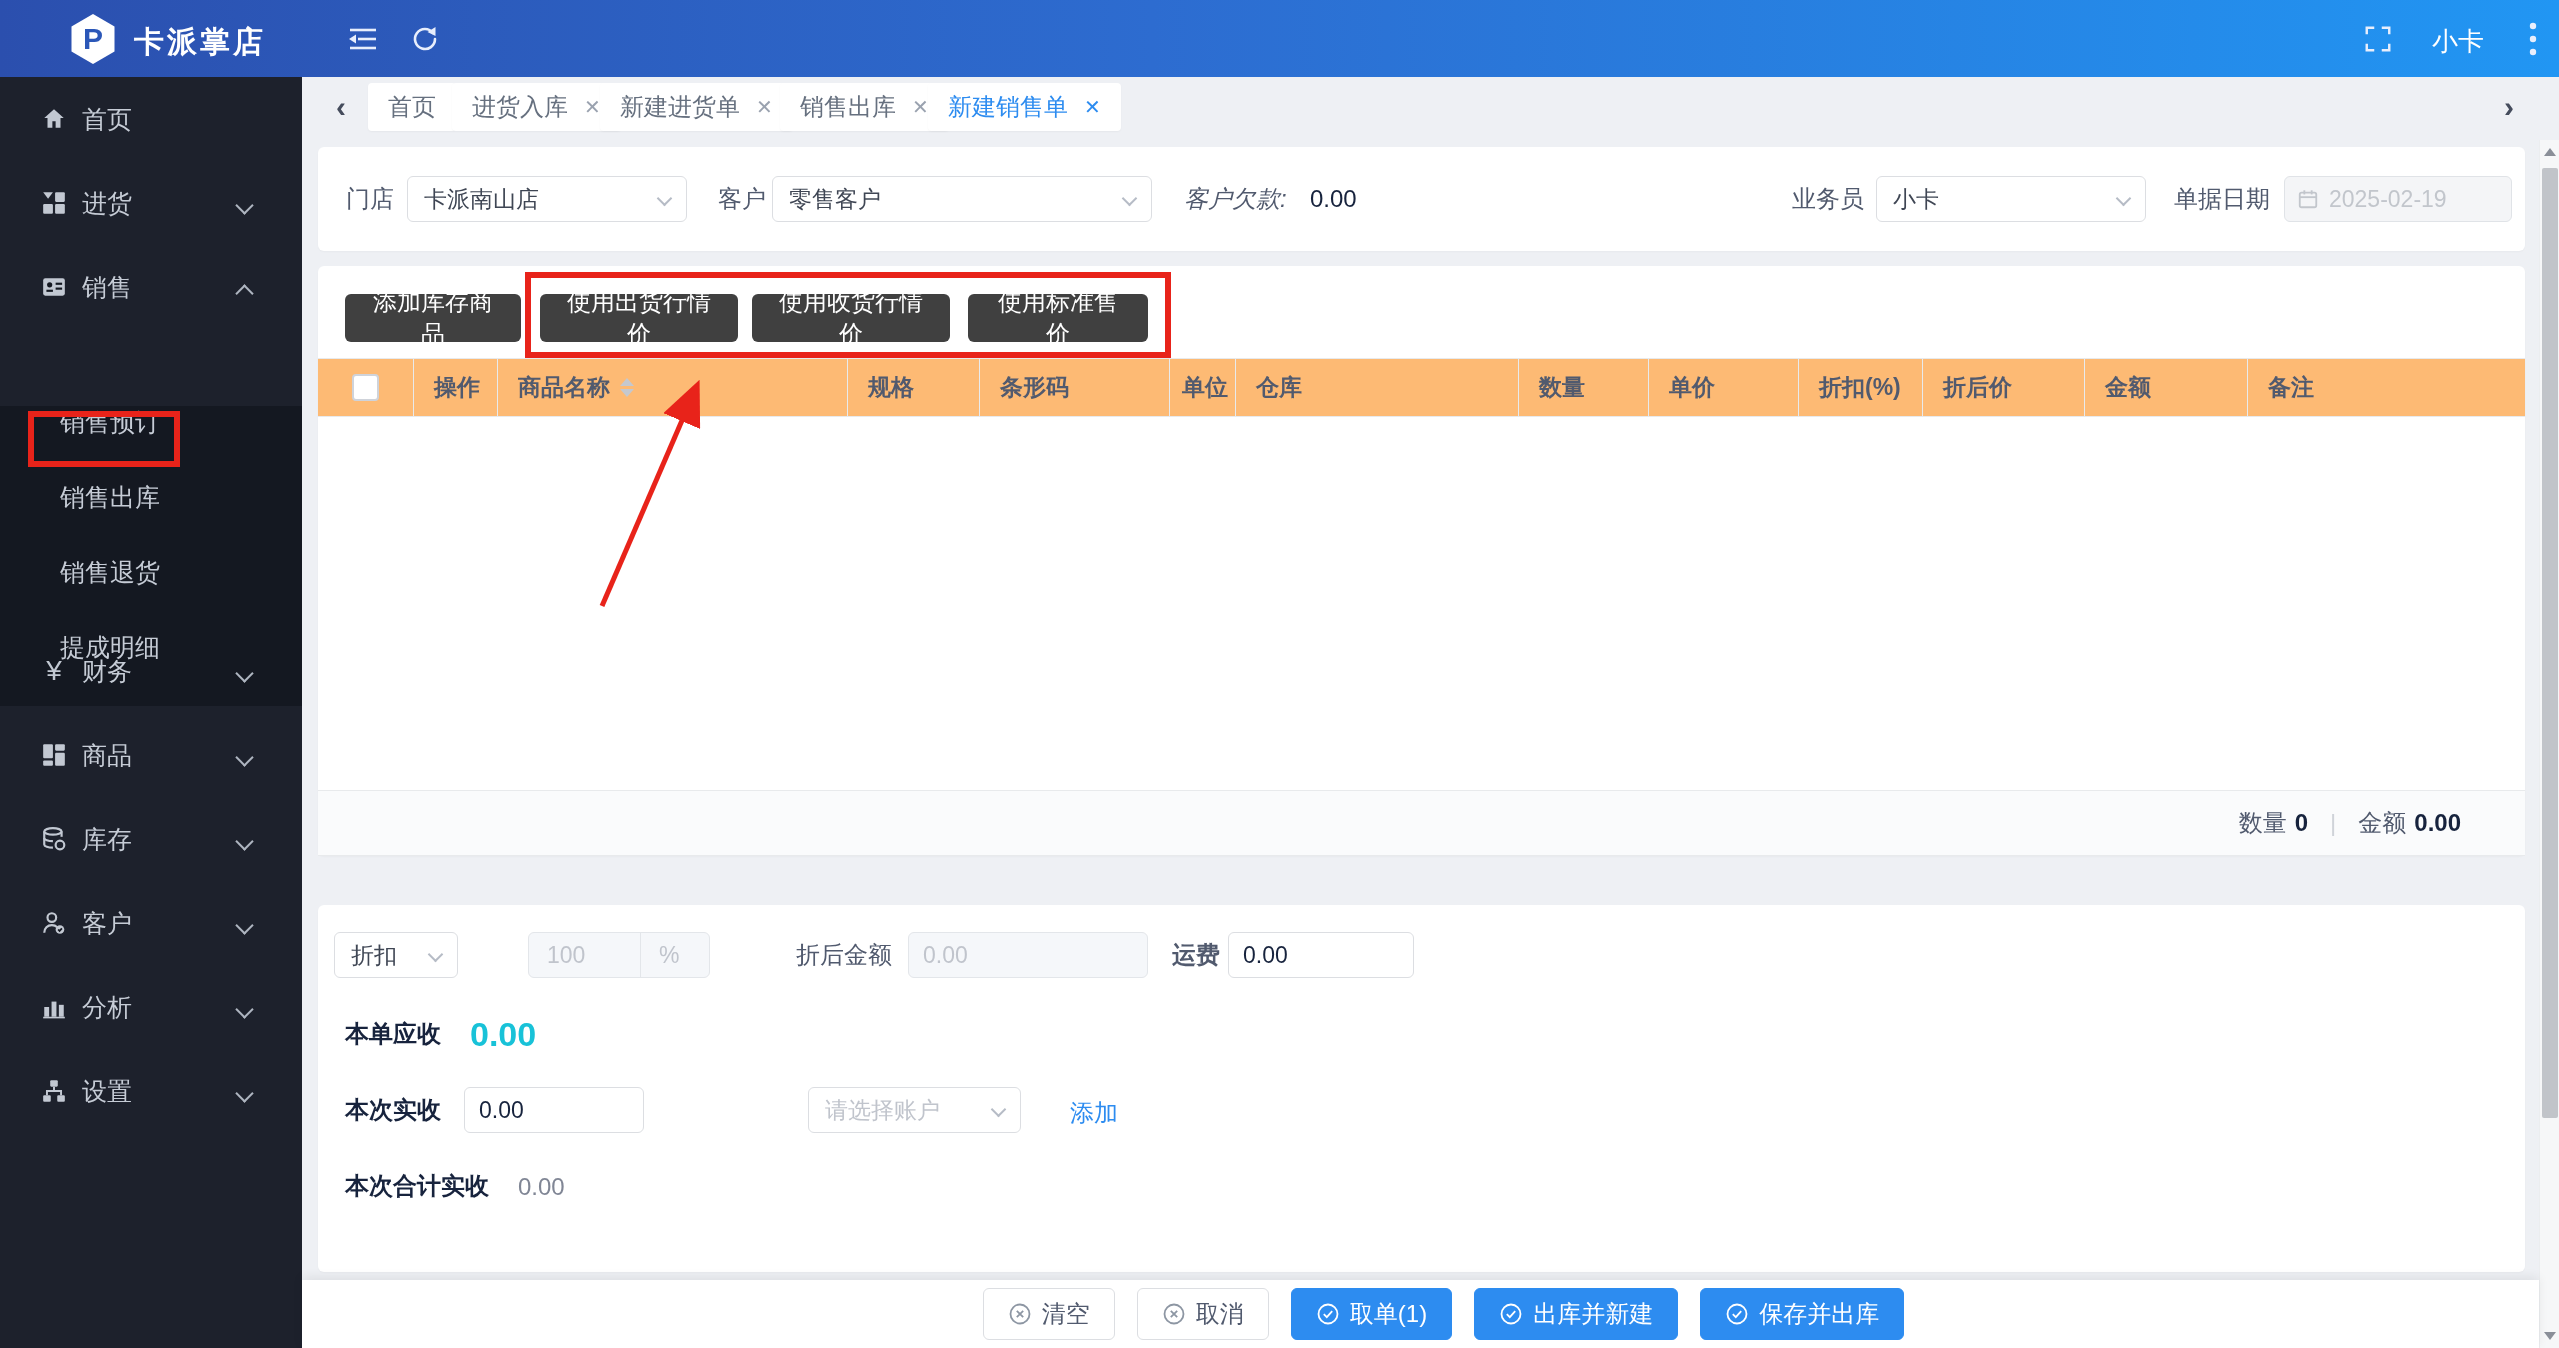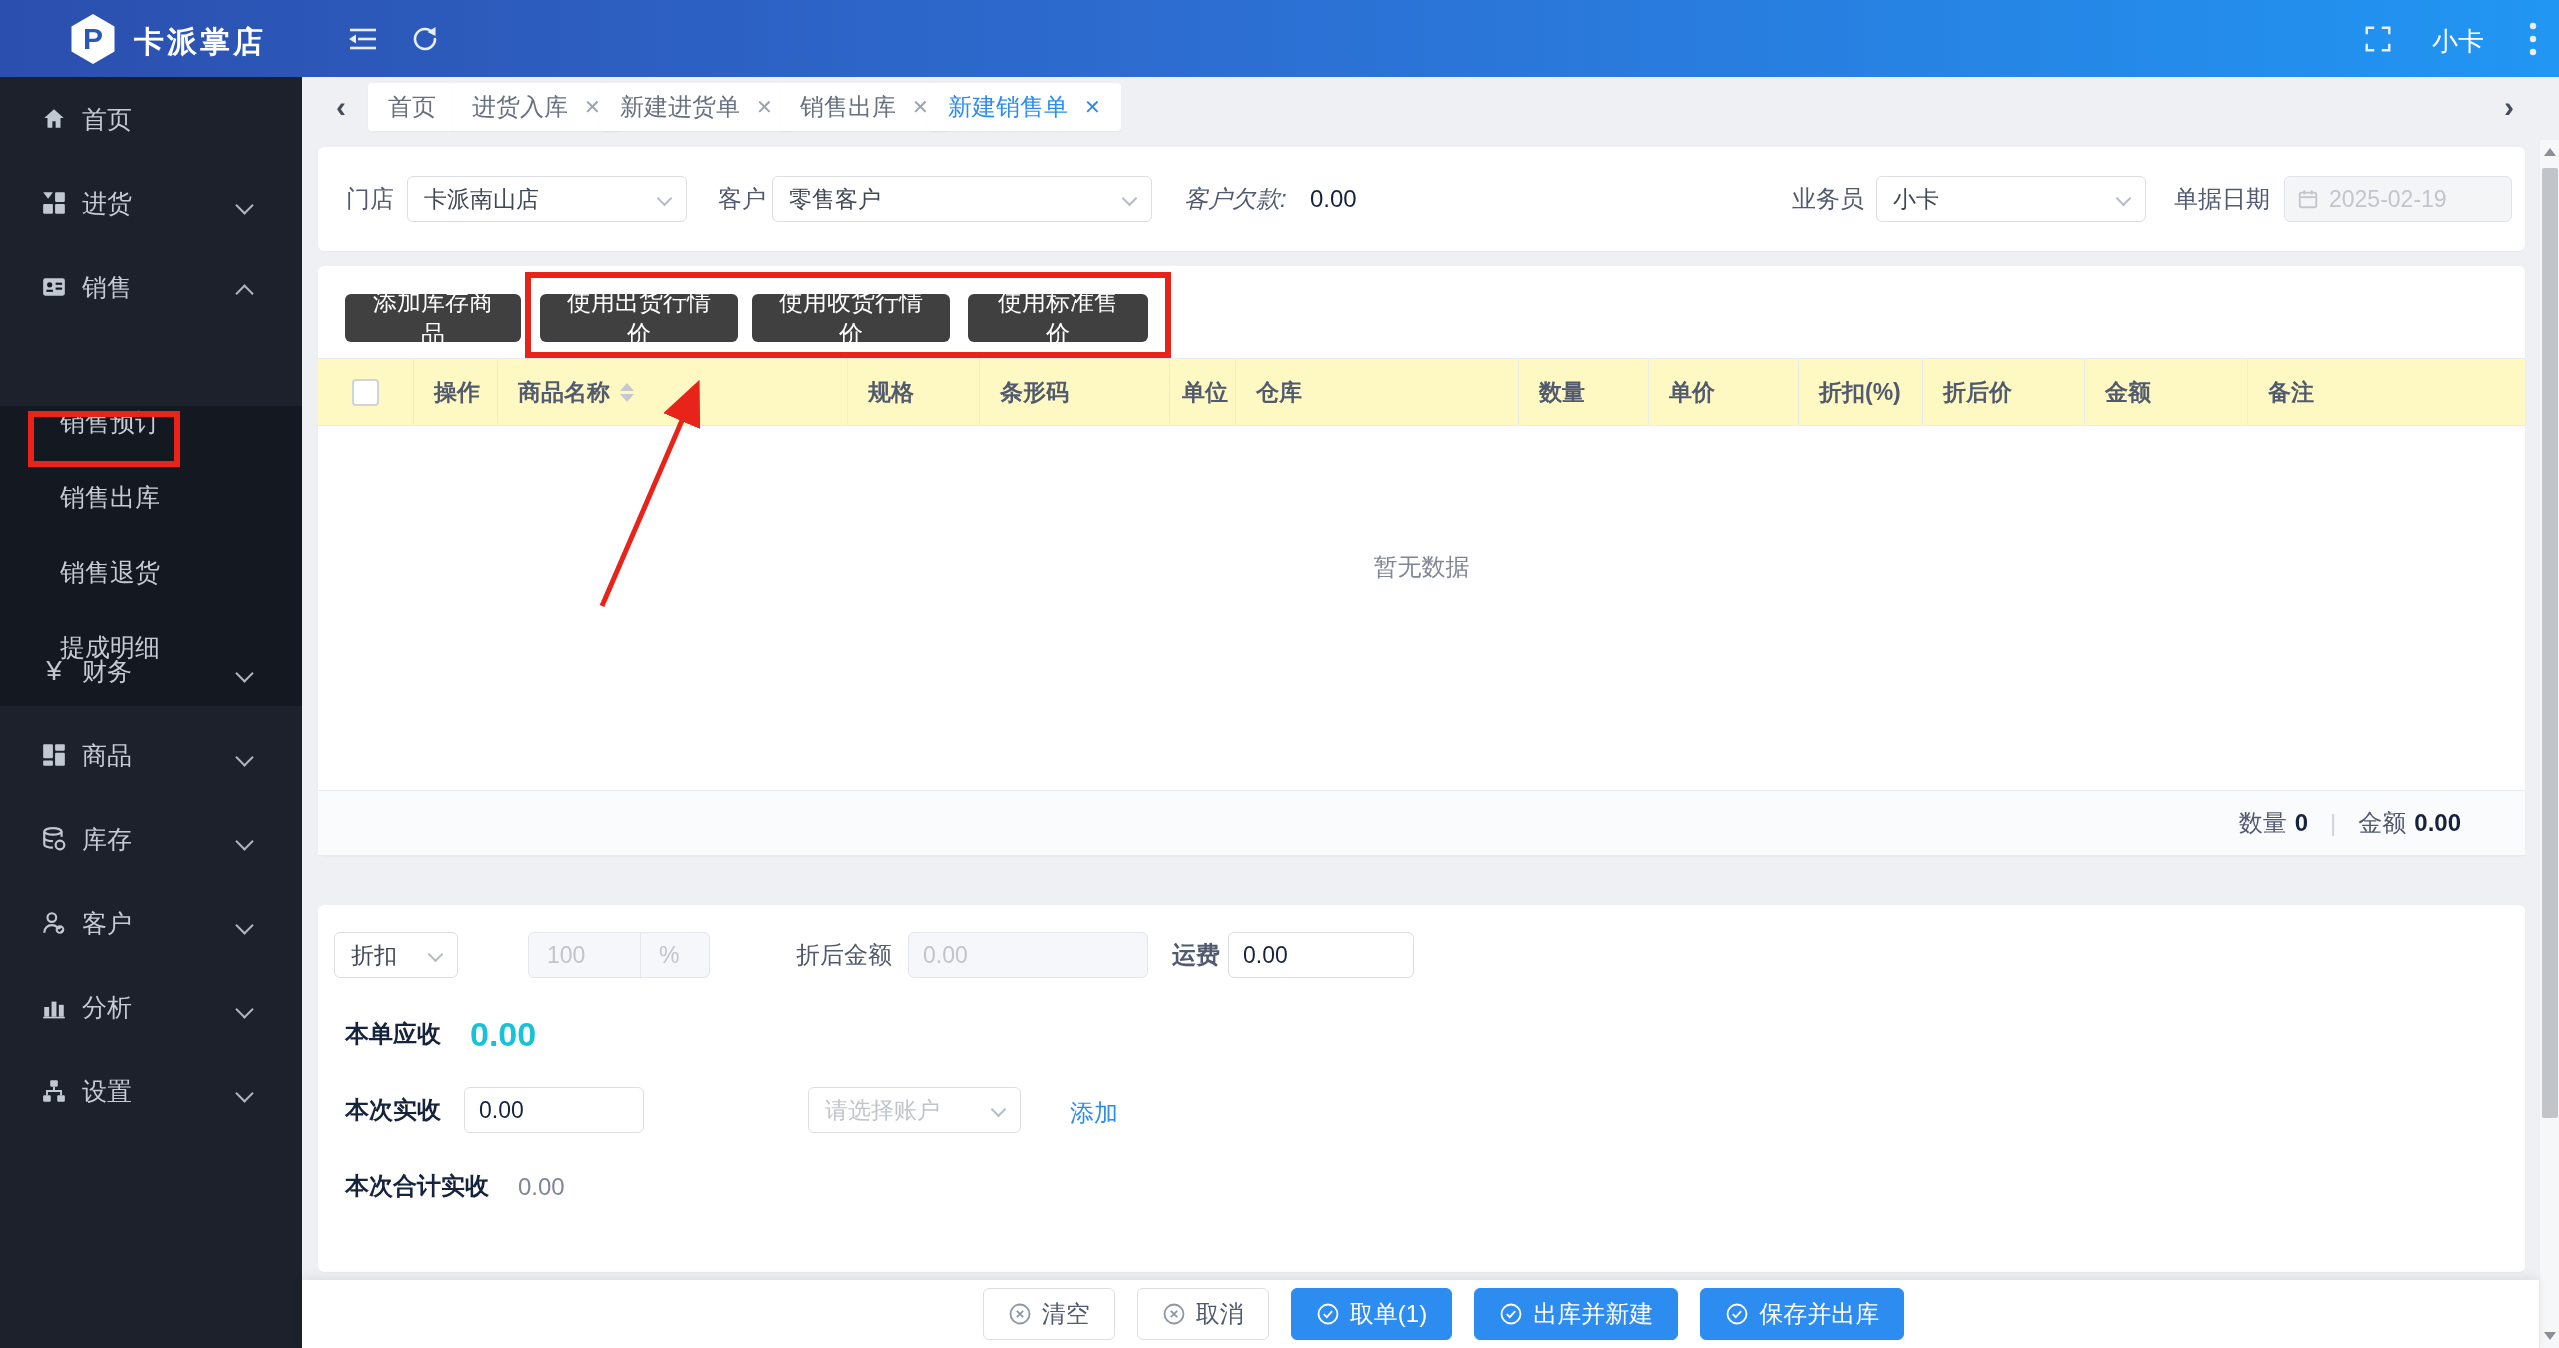--- a/index.html
+++ b/index.html
@@ -60,21 +60,21 @@
   
   .date-box{position:absolute;height:46px;background:#f4f5f7;border:1px solid #e0e3e7;border-radius:6px;
     display:flex;align-items:center;padding:0 12px;font-size:23px;color:#c2c6cc;}
   .date-box svg{margin-right:10px;}
 
   
   .btn-blue{position:absolute;height:48px;background:#404040;color:#fff;border:none;border-radius:6px;
     font-size:24px;display:flex;align-items:center;justify-content:center;cursor:pointer;padding:0 22px;}
 
   
-  .thead{position:absolute;left:0;top:92px;width:2207px;height:68px;background:#fef9c3;
+  .thead{position:absolute;left:0;top:92px;width:2207px;height:59px;background:#fdba74;
     border-top:1px solid #e8eaec;border-bottom:1px solid #e8eaec;display:flex;}
   .th{height:100%;display:flex;align-items:center;padding-left:20px;font-size:23px;font-weight:bold;color:#515a6e;
     border-right:1px solid #e8eaec;}
   .th:last-child{border-right:none;}
   .th.center{justify-content:center;padding-left:0;}
   .cbx{width:27px;height:27px;border:2px solid #cfd3da;border-radius:4px;background:#fff;cursor:pointer;}
   .carets{display:inline-flex;flex-direction:column;margin-left:10px;gap:3px;}
   .carets i{width:0;height:0;border-left:7px solid transparent;border-right:7px solid transparent;display:block;}
   .caret-up{border-bottom:8px solid #c5c8ce;}
   .caret-dn{border-top:8px solid #c5c8ce;}
@@ -368,21 +368,20 @@
       <div class="th" style="width:66px;padding-left:12px;">单位</div>
       <div class="th" style="width:283px;">仓库</div>
       <div class="th" style="width:130px;">数量</div>
       <div class="th" style="width:150px;">单价</div>
       <div class="th" style="width:124px;">折扣(%)</div>
       <div class="th" style="width:162px;">折后价</div>
       <div class="th" style="width:163px;">金额</div>
       <div class="th" style="flex:1;">备注</div>
     </div>
 
-    <div class="empty-text">暂无数据</div>
 
     <div class="t-foot">
       <span>数量</span>
         <b>0</b>
       <span class="pipe">|</span>
       <span>金额</span>
         <b>0.00</b>
     </div>
   </div>
 

